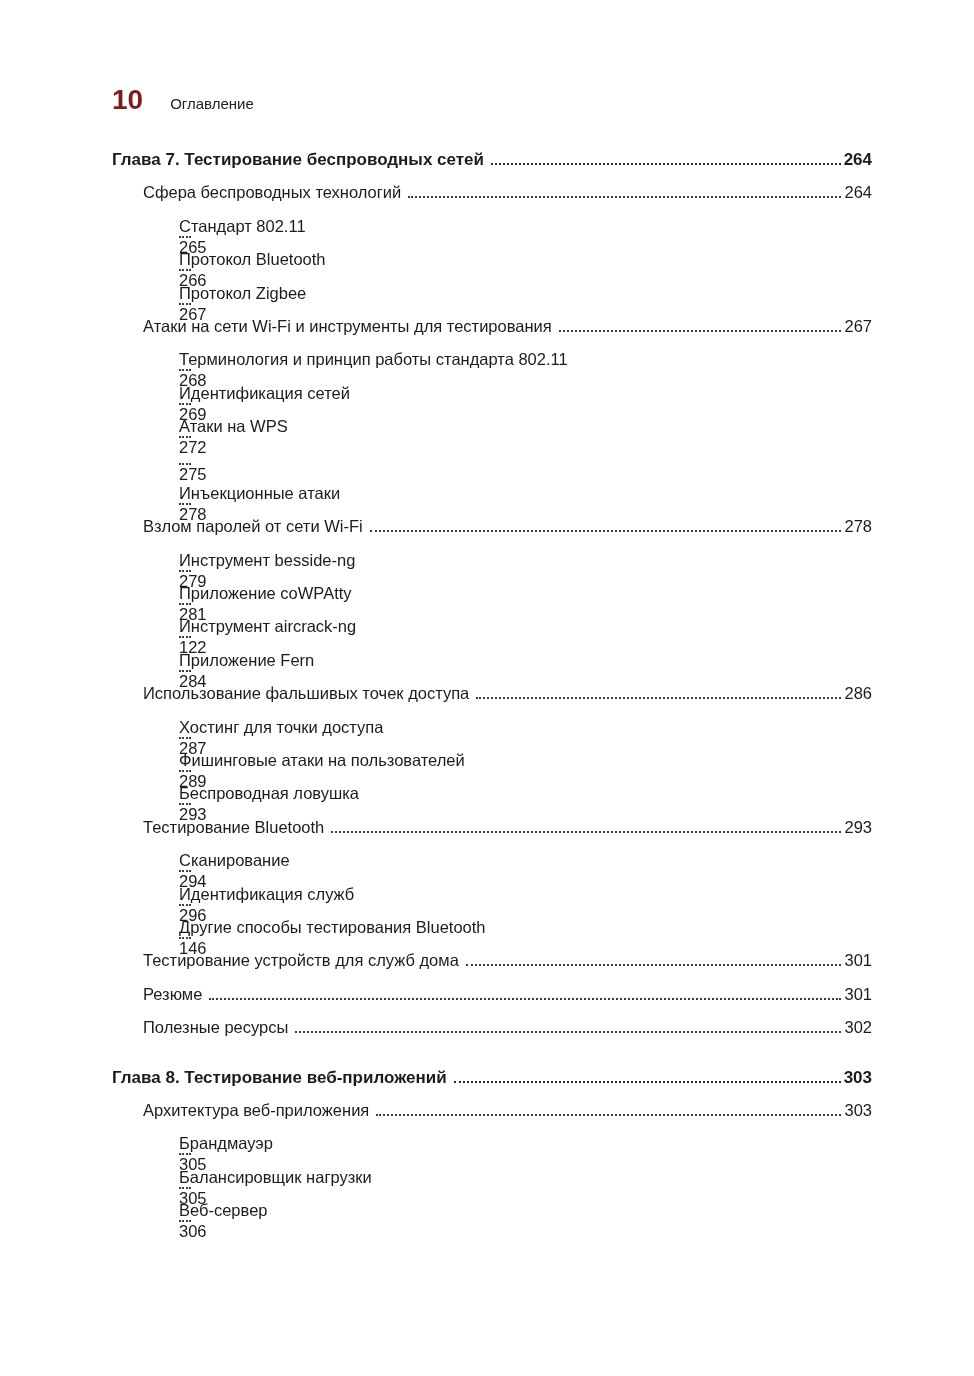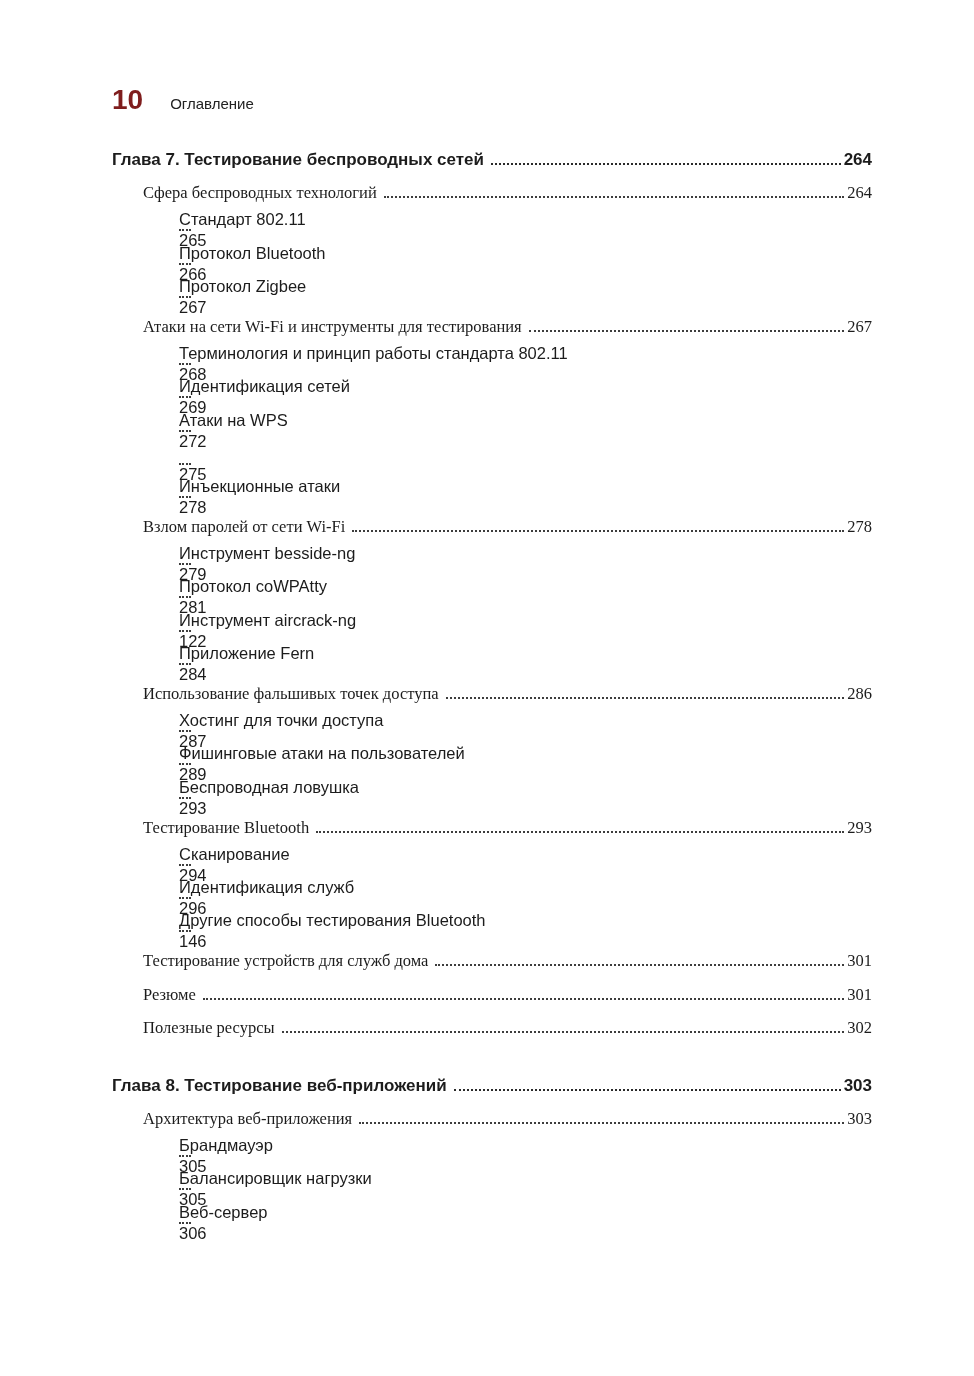--- a/index.html
+++ b/index.html
@@ -39,29 +39,28 @@
     left: 112px;
     top: 150px;
     width: 760px;
   }
   .toc-row {
     display: flex;
     align-items: baseline;
     height: 33.4px;
     font-size: 16.5px;
     white-space: nowrap;
-    justify-content: flex-end;
   }
   .toc-row.chapter {
     font-weight: bold;
     font-size: 17px;
-    margin-top: 24px;
+    margin-top: 16px;
   }
   .toc-row.chapter:first-child { margin-top: 0; }
-  .toc-row.lvl-1 { padding-left: 31px; font-family: Liberation Serif, serif; }
+  .toc-row.lvl-1 { padding-left: 31px; }
   .toc-row.lvl-2 { padding-left: 60px; flex-direction: column; }
   .label { flex: 0 0 auto; }
   .leader {
     flex: 1 1 auto;
     height: 0;
     border-bottom: 2px dotted #3d3d3d;
     margin: 0 3px 0 7px;
     min-width: 12px;
   }
   .toc-row.chapter .leader { border-bottom-color: #2a2a2a; }
@@ -139,21 +138,21 @@
       <span class="label">Взлом паролей от сети Wi-Fi</span>
       <span class="leader"></span>
       <span class="pagenum">278</span>
     </div>
       <div class="toc-row lvl-2">
       <span class="label">Инструмент besside-ng</span>
       <span class="leader"></span>
       <span class="pagenum">279</span>
     </div>
       <div class="toc-row lvl-2">
-      <span class="label">Протокол coWPAtty</span>
+      <span class="label">Приложение coWPAtty</span>
       <span class="leader"></span>
       <span class="pagenum">281</span>
     </div>
       <div class="toc-row lvl-2">
       <span class="label">Инструмент aircrack-ng</span>
       <span class="leader"></span>
       <span class="pagenum">122</span>
     </div>
       <div class="toc-row lvl-2">
       <span class="label">Приложение Fern</span>

